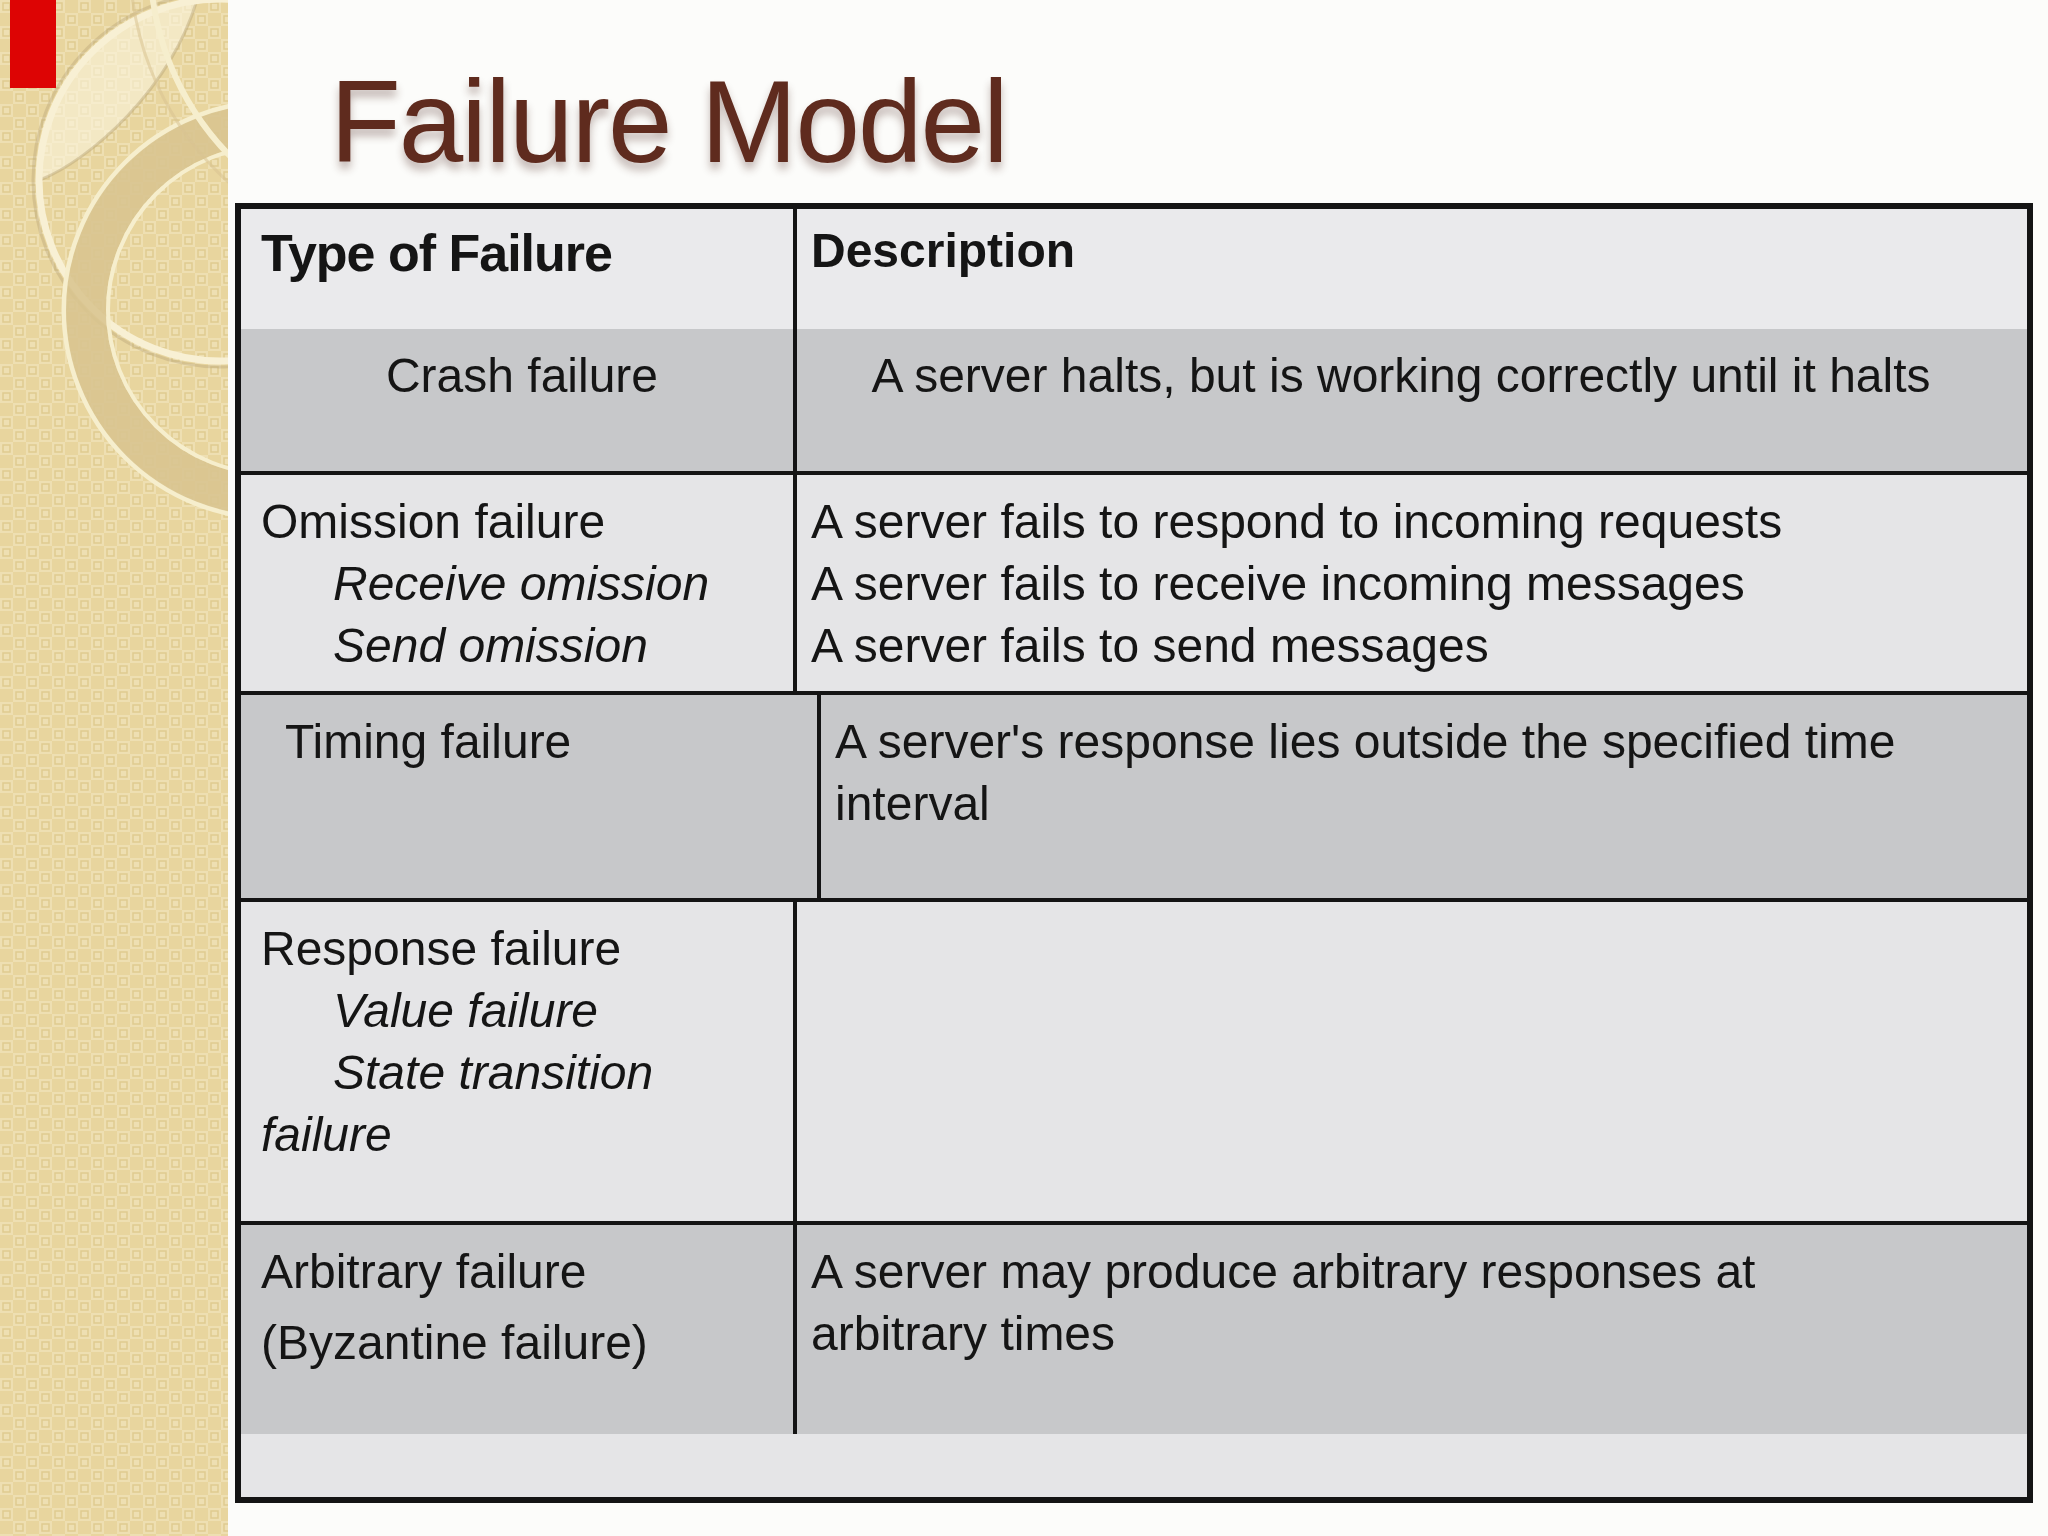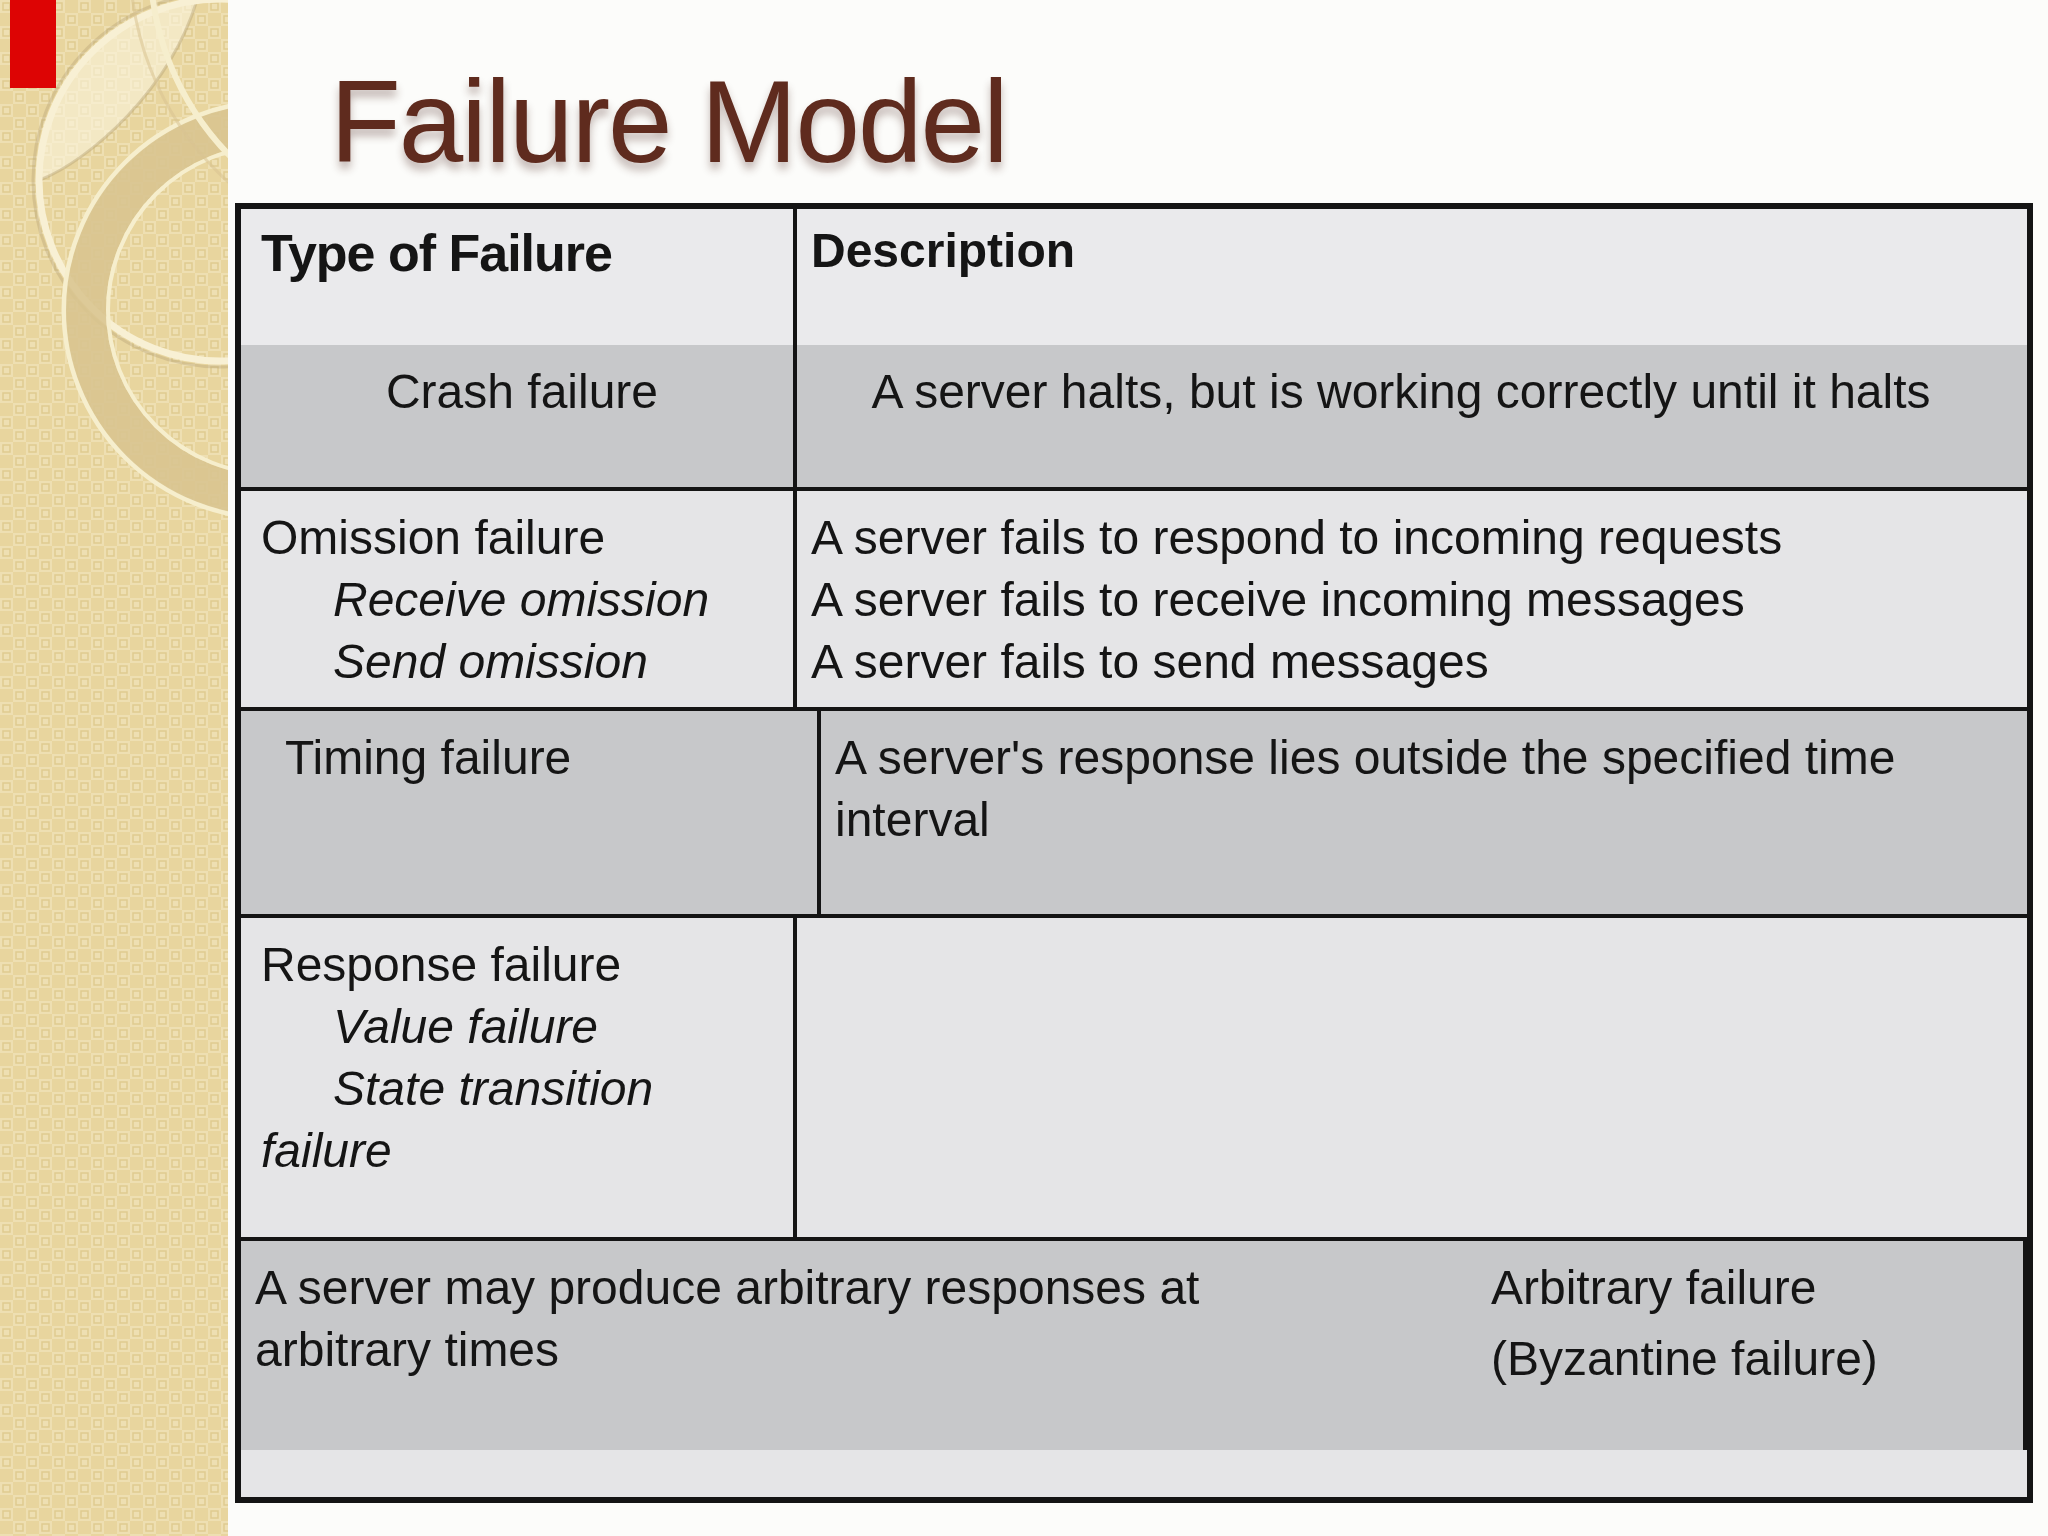--- a/index.html
+++ b/index.html
@@ -29,21 +29,21 @@
     position:absolute;left:235px;top:203px;width:1798px;height:1300px;
     border:6px solid var(--border-color,#141414);
     box-sizing:border-box;
     display:flex;flex-direction:column;
     background:var(--row-light,#e5e5e7);
   }
   .row{
     display:flex;flex-direction:row;box-sizing:border-box;flex:0 0 auto;
   }
   .row + .row{border-top:4px solid var(--border-color,#141414);}
-  .row.header{background:var(--header-bg,#eaeaec);height:136px;}
+  .row.header{background:var(--header-bg,#eaeaec);height:120px;}
   .row.light{background:var(--row-light,#e5e5e7);}
   .row.dark{background:var(--row-dark,#c7c8ca);}
   .cell{box-sizing:border-box;overflow:hidden;}
   .cell.type{
     width:556px;flex:0 0 556px;
     border-right:4px solid var(--border-color,#141414);
     padding:16px 10px 0 20px;
   }
   .cell.desc{flex:1 1 auto;padding:16px 36px 0 14px;}
   .tline,.dline{font-size:48px;line-height:62px;}
@@ -126,22 +126,22 @@
           <div class="dline">interval</div>
         </div>
       </div><div class="row light" style="height: 323px; gap: 40px;">
         <div class="cell type">
           <div class="tline">Response failure</div>
           <div class="tline it ind">Value failure</div>
           <div class="tline it ind">State transition</div>
           <div class="tline it">failure</div>
         </div>
       </div><div class="row dark" style="height: 213px;">
+        <div class="cell type">
+          <div class="tline">Arbitrary failure</div>
+          <div class="tline gap">(Byzantine failure)</div>
+        </div>
         <div class="cell desc">
           <div class="dline">A server may produce arbitrary responses at</div>
           <div class="dline">arbitrary times</div>
-        </div>
-        <div class="cell type">
-          <div class="tline">Arbitrary failure</div>
-          <div class="tline gap">(Byzantine failure)</div>
         </div>
       </div></div>
 </div>
 
 </body></html>

